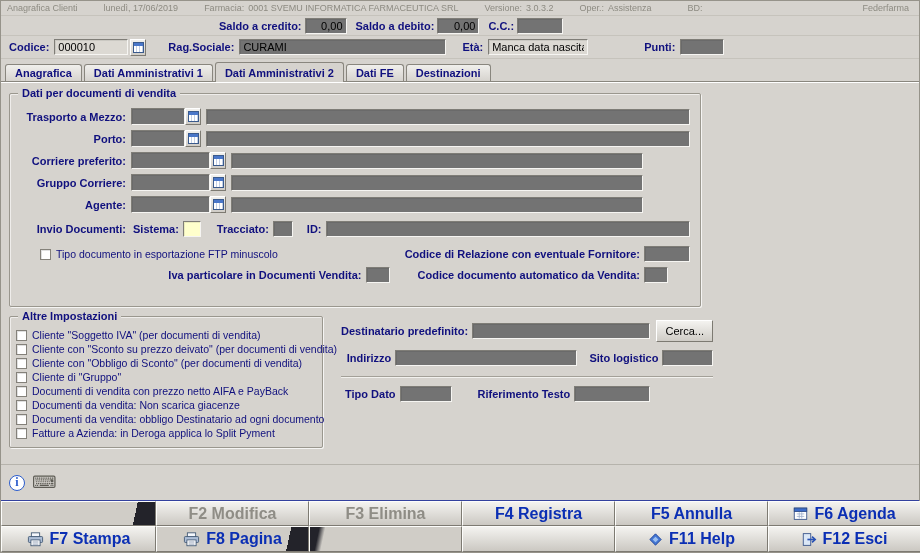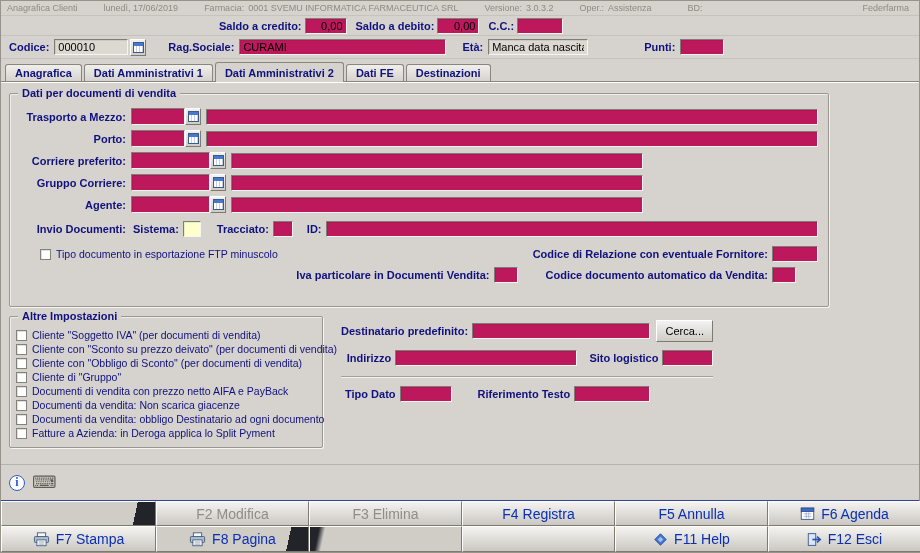--- a/index.html
+++ b/index.html
@@ -9,40 +9,40 @@
 
   
   .titlebar{height:15px;flex:0 0 15px;display:flex;align-items:center;padding:0 6px;font-size:9px;color:#8d8b82;border-bottom:1px solid #c6c3bc;background:var(--window-bg,#d6d3ce)}
   .titlebar span{margin-right:4px;white-space:nowrap}
   .titlebar .gap{margin-left:22px}
   .titlebar .right{margin-left:auto;margin-right:160px}
 
   
   .balances{height:20px;flex:0 0 20px;display:flex;align-items:center;padding:0 6px;border-bottom:1px solid #c6c3bc}
   .lbl,.blbl,.flabel,.sublbl{font-weight:bold;color:var(--label-navy,#10107e);white-space:nowrap}
-  .inp{height:16px;border:1px solid;border-color:#7f7d77 #f6f5f2 #f6f5f2 #7f7d77;box-shadow:inset 1px 1px 0 rgba(0,0,0,.08);background:#be185d;font:inherit;padding:0 3px;color:#000;min-width:0}
+  .inp{height:16px;border:1px solid;border-color:#7f7d77 #f6f5f2 #f6f5f2 #7f7d77;box-shadow:inset 1px 1px 0 rgba(0,0,0,.08);background:#737373;font:inherit;padding:0 3px;color:#000;min-width:0}
   .inp.gray{background:#dcd9d3}
   .inp.num{text-align:right}
   .inp.yellow{background:var(--system-field-bg,#ffffcc)}
   .mode-banner{width:202px;height:16px;margin-left:12px;background:var(--mode-banner-bg,#d8d49a);border:1px solid #a6a277;display:flex;align-items:center;justify-content:center;font-weight:bold;color:var(--label-navy,#10107e)}
 
   
   .identity{height:23px;flex:0 0 23px;display:flex;align-items:center;padding:0 8px;border-bottom:1px solid #c6c3bc}
   .mini-btn{width:16px;height:17px;background:linear-gradient(#f2f1ee,#cfccc6);border:1px solid;border-color:#fff #7d7a72 #7d7a72 #fff;display:flex;align-items:center;justify-content:center;padding:0;cursor:default}
 
   
   .tabs{height:23px;flex:0 0 23px;display:flex;align-items:flex-end;padding:3px 4px 0;border-bottom:1px solid #89867e;position:relative}
   .tab{height:17px;padding:0 9px;display:flex;align-items:center;font-weight:bold;color:var(--label-navy,#10107e);background:linear-gradient(#f0efec,#d6d3ce);border:1px solid #89867e;border-bottom:none;border-radius:3px 3px 0 0;margin-right:2px;position:relative;cursor:default}
   .tab.active{height:20px;margin-bottom:-1px;background:var(--window-bg,#d6d3ce);z-index:2}
 
   
   .content{flex:1;position:relative;padding:6px 8px 0;border-top:1px solid #fff}
   .group{position:relative;border:1px solid #9a978e;box-shadow:1px 1px 0 rgba(255,255,255,.75),inset 1px 1px 0 rgba(255,255,255,.6);border-radius:2px}
   .gtitle{position:absolute;top:-7px;left:8px;background:var(--window-bg,#d6d3ce);padding:0 4px;font-weight:bold;color:var(--label-navy,#10107e)}
-  .g1{width:820px;height:214px;margin-top:4px;padding:14px 8px 6px}
+  .g1{width:692px;height:214px;margin-top:4px;padding:14px 8px 6px}
   .frow{display:flex;align-items:center;margin-bottom:5px}
   .flabel{width:108px;text-align:right;margin-right:5px}
   .combo{display:flex;align-items:stretch;height:17px;margin-right:5px}
   .combo .cinp{flex:1;height:17px}
   .w70{width:70px}.w95{width:95px}
   .grow{flex:1;margin-right:2px}
   .wfix{width:412px}
   .mini-cal{width:11px;height:11px;border:1px solid #3a5a8c;background:
      linear-gradient(#4a77c9 0 3px, rgba(0,0,0,0) 3px),
      repeating-linear-gradient(to right, rgba(0,0,0,0) 0 2px, #c3d0e6 2px 3px),
@@ -64,21 +64,21 @@
 
   
   .statusbar{height:36px;flex:0 0 36px;display:flex;align-items:center;padding:0 8px;gap:7px;border-top:1px solid #b6b3ac}
   .info-icon{width:16px;height:16px;flex:0 0 16px;border-radius:50%;border:1px solid #2b5ccc;background:#fff;color:#2b5ccc;display:flex;align-items:center;justify-content:center;font-weight:bold;font-family:"Liberation Serif",serif;font-size:12px}
   .status-box{flex:1;height:27px;background:#fff;border:1px solid #89867e;border-radius:4px;display:flex;align-items:center;padding:0 9px;font-weight:bold;color:var(--label-navy,#10107e)}
   .kbd-icon{font-size:17px;color:#5e5c55;line-height:1}
 
   
   .fkeys{display:flex;height:26px;flex:0 0 26px}
   .fkeys.r1{border-top:1px solid #33419e}
-  .fcell{flex:0 0 153px;display:flex;align-items:center;justify-content:center;gap:6px;background:linear-gradient(#f4f3f0,#cbc8c2);border:1px solid;border-color:#fdfdfb #7d7a72 #7d7a72 #fdfdfb;font-size:14px;font-weight:normal;color:var(--button-blue,#0b2fb4);white-space:nowrap;cursor:default}
+  .fcell{flex:0 0 153px;display:flex;align-items:center;justify-content:center;gap:6px;background:linear-gradient(#f4f3f0,#cbc8c2);border:1px solid;border-color:#fdfdfb #7d7a72 #7d7a72 #fdfdfb;font-size:16px;font-weight:bold;color:var(--button-blue,#0b2fb4);white-space:nowrap;cursor:default}
   .fcell.first{flex:0 0 155px}
   .fcell.disabled{color:#8f8d86}
   .fcell.notch-right{background:linear-gradient(102deg,#d0cdc7 0 86%,#23232a 86%)}
   .fcell.notch-left{background:linear-gradient(102deg,#23232a 0 6%,#d0cdc7 10%)}
   svg.ic{display:block}
 </style>
 </head>
 <body>
 
 <div class="app">

